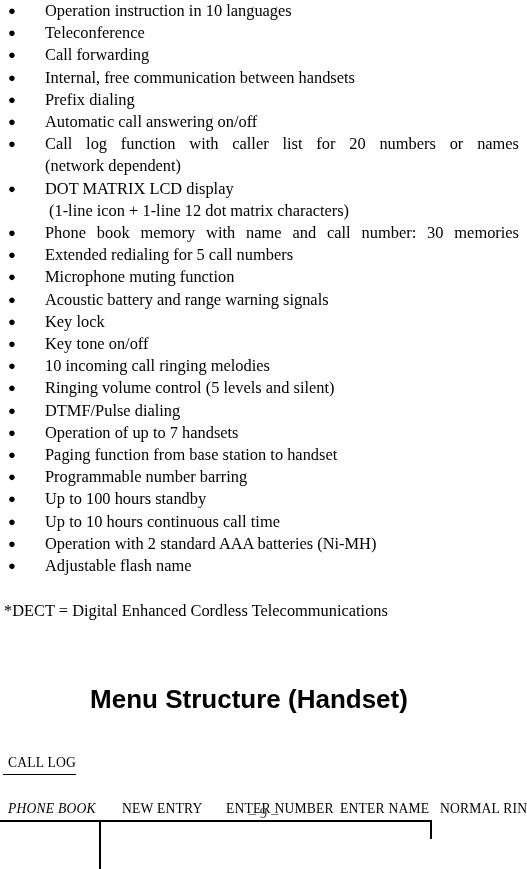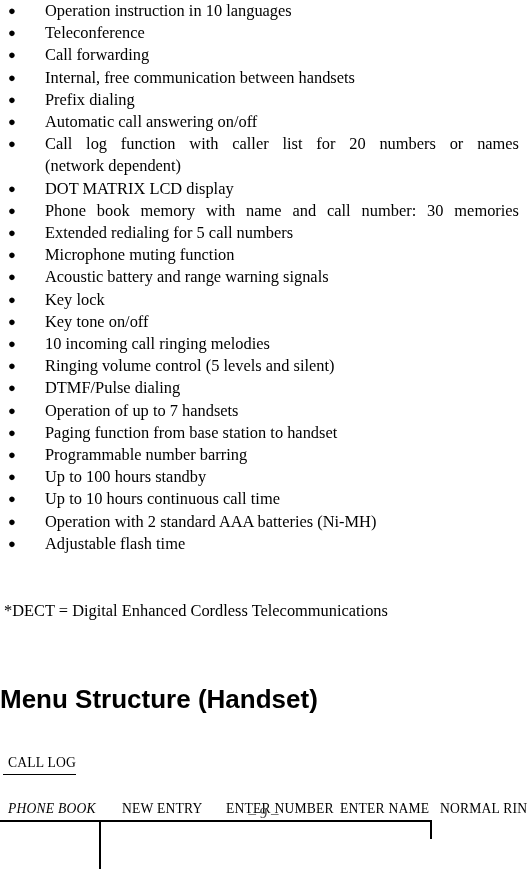--- a/index.html
+++ b/index.html
@@ -80,21 +80,21 @@
     line-height: 22.2px;
     padding-left: 4px;
   }
 
   
   .section-heading {
     position: absolute;
     left: 0;
     top: 665px;
     width: 498px;
-    text-align: left;
+    text-align: center;
     font-family: "Liberation Sans", "DejaVu Sans", sans-serif;
     font-weight: bold;
     font-size: 26px;
     line-height: 34px;
     letter-spacing: 0px;
   }
 
   
   .menu-diagram {
     position: absolute;
@@ -172,20 +172,21 @@
     <span class="bullet">●</span>
     <span class="text">
       <span class="line1">Call log function with caller list for 20 numbers or names</span>
       <span class="line2">(network dependent)</span>
     </span>
   </li>
   <li class="feature-item">
     <span class="bullet">●</span>
     <span class="text">DOT MATRIX LCD display</span>
   </li>
+  <li class="sub-line"> (1-line icon + 1-line 12 dot matrix characters)</li>
   <li class="feature-item justified">
     <span class="bullet">●</span>
     <span class="text">
       <span class="line1">Phone book memory with name and call number: 30 memories</span>
     </span>
   </li>
   <li class="feature-item">
     <span class="bullet">●</span>
     <span class="text">Extended redialing for 5 call numbers</span>
   </li>
@@ -236,21 +237,21 @@
   <li class="feature-item">
     <span class="bullet">●</span>
     <span class="text">Up to 10 hours continuous call time</span>
   </li>
   <li class="feature-item">
     <span class="bullet">●</span>
     <span class="text">Operation with 2 standard AAA batteries (Ni-MH)</span>
   </li>
   <li class="feature-item">
     <span class="bullet">●</span>
-    <span class="text">Adjustable flash time</span>
+    <span class="text">Adjustable flash name</span>
   </li>
 </ul>
 
 <div class="footnote">*DECT = Digital Enhanced Cordless Telecommunications</div>
 
 <h1 class="section-heading">Menu Structure (Handset)</h1>
 
 <div class="menu-diagram">
 
   <div class="node-label" style="left:8px; top:2px;">CALL LOG</div>

